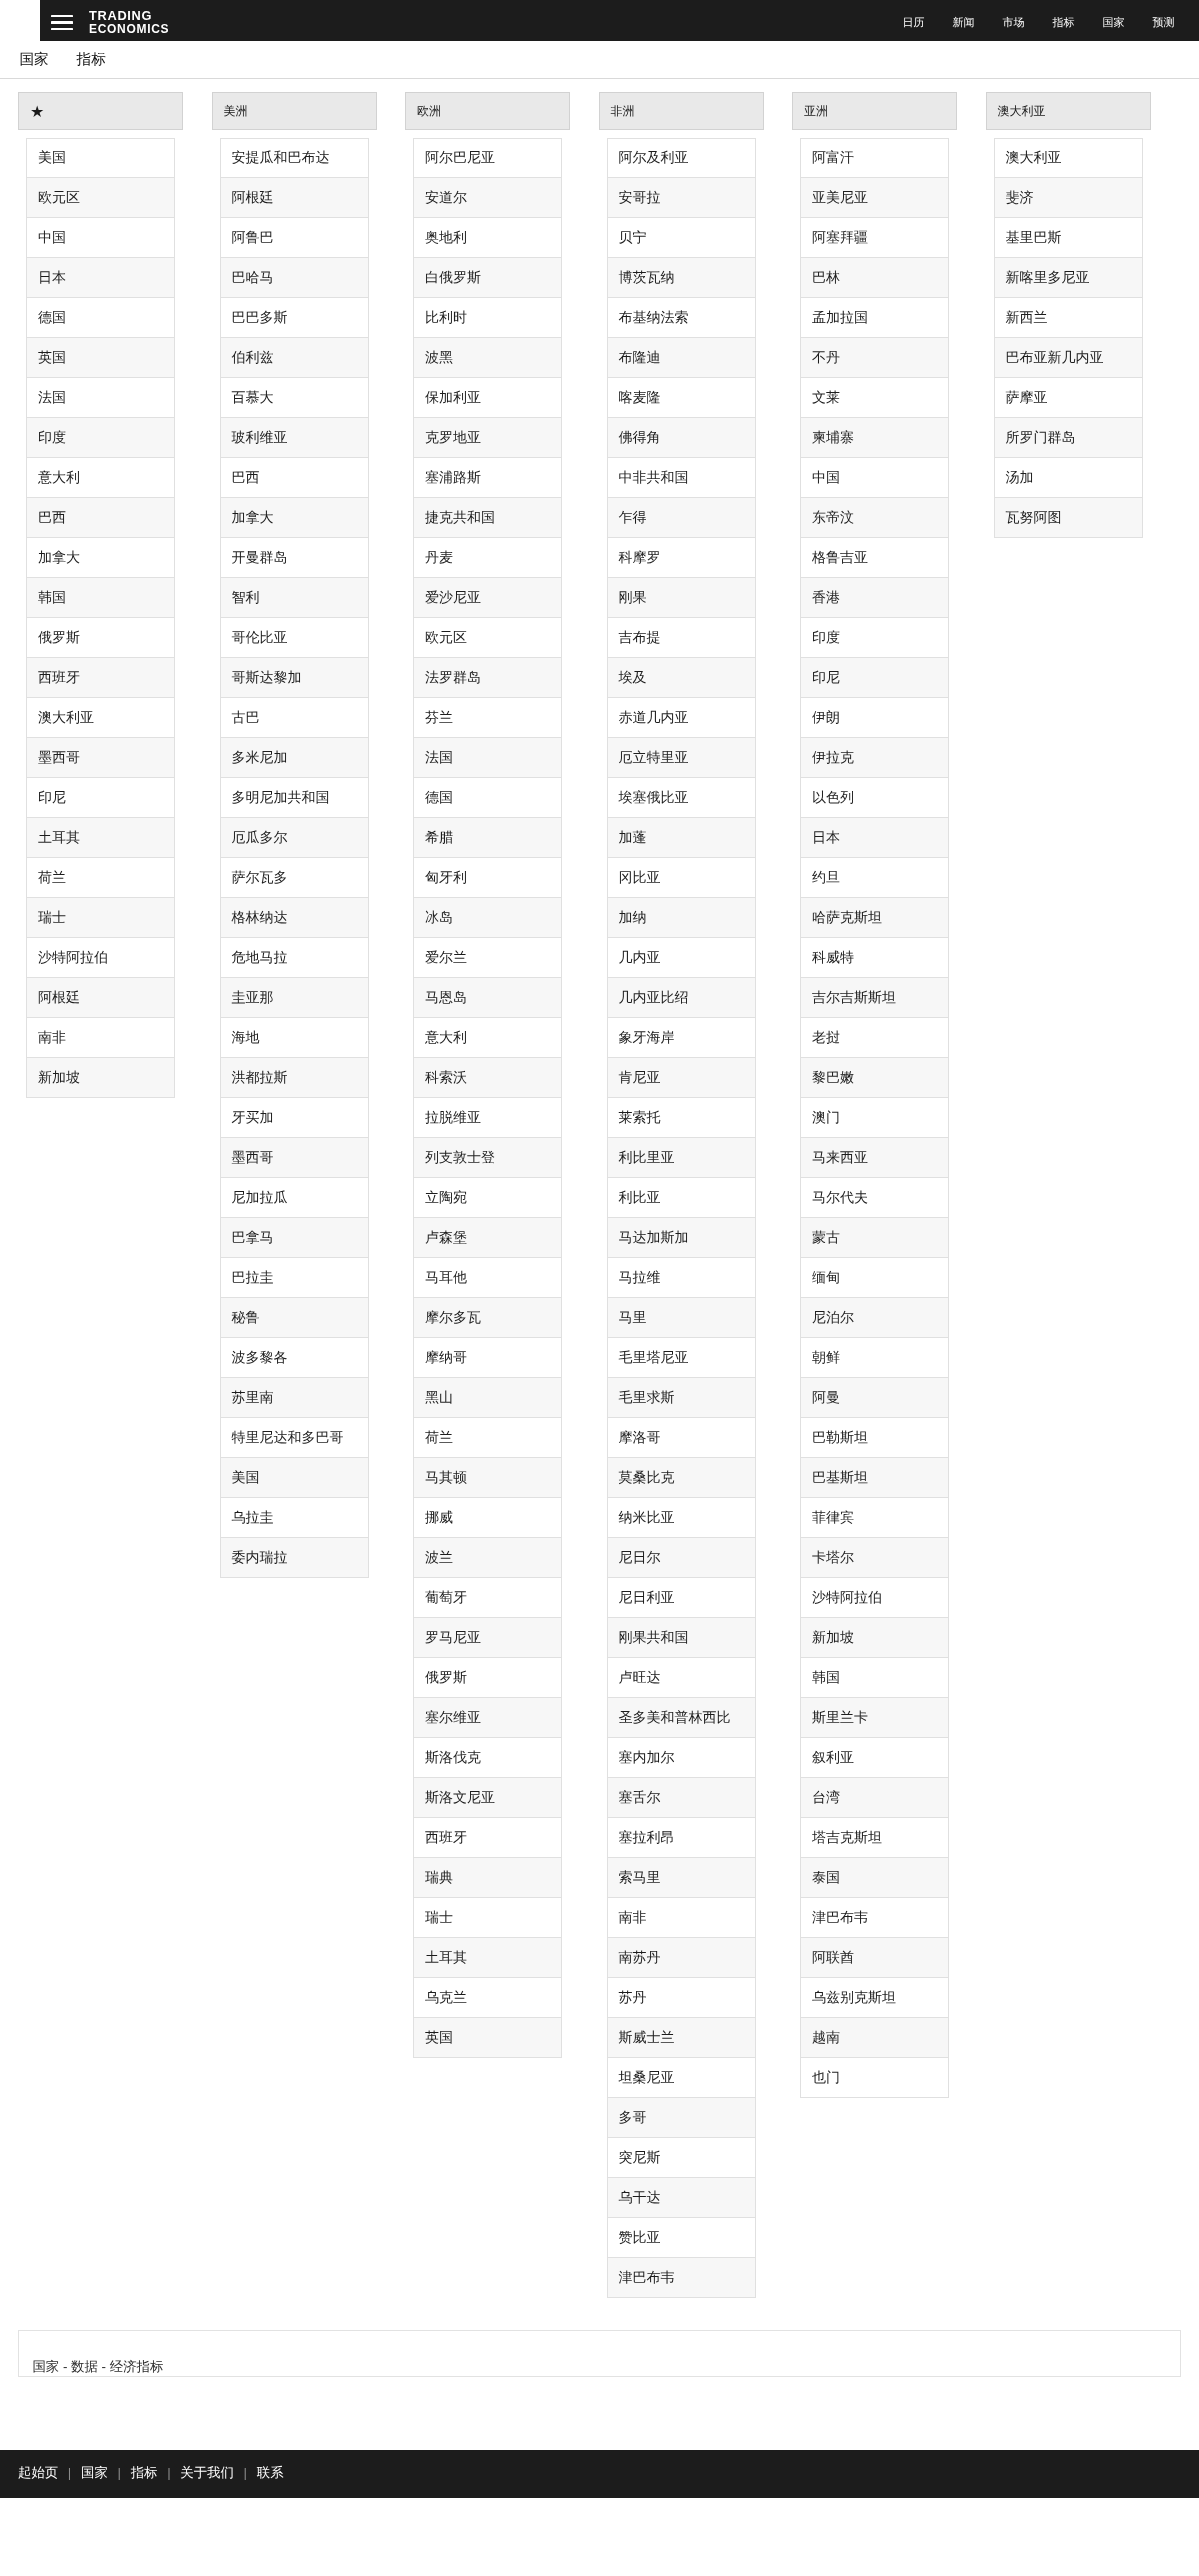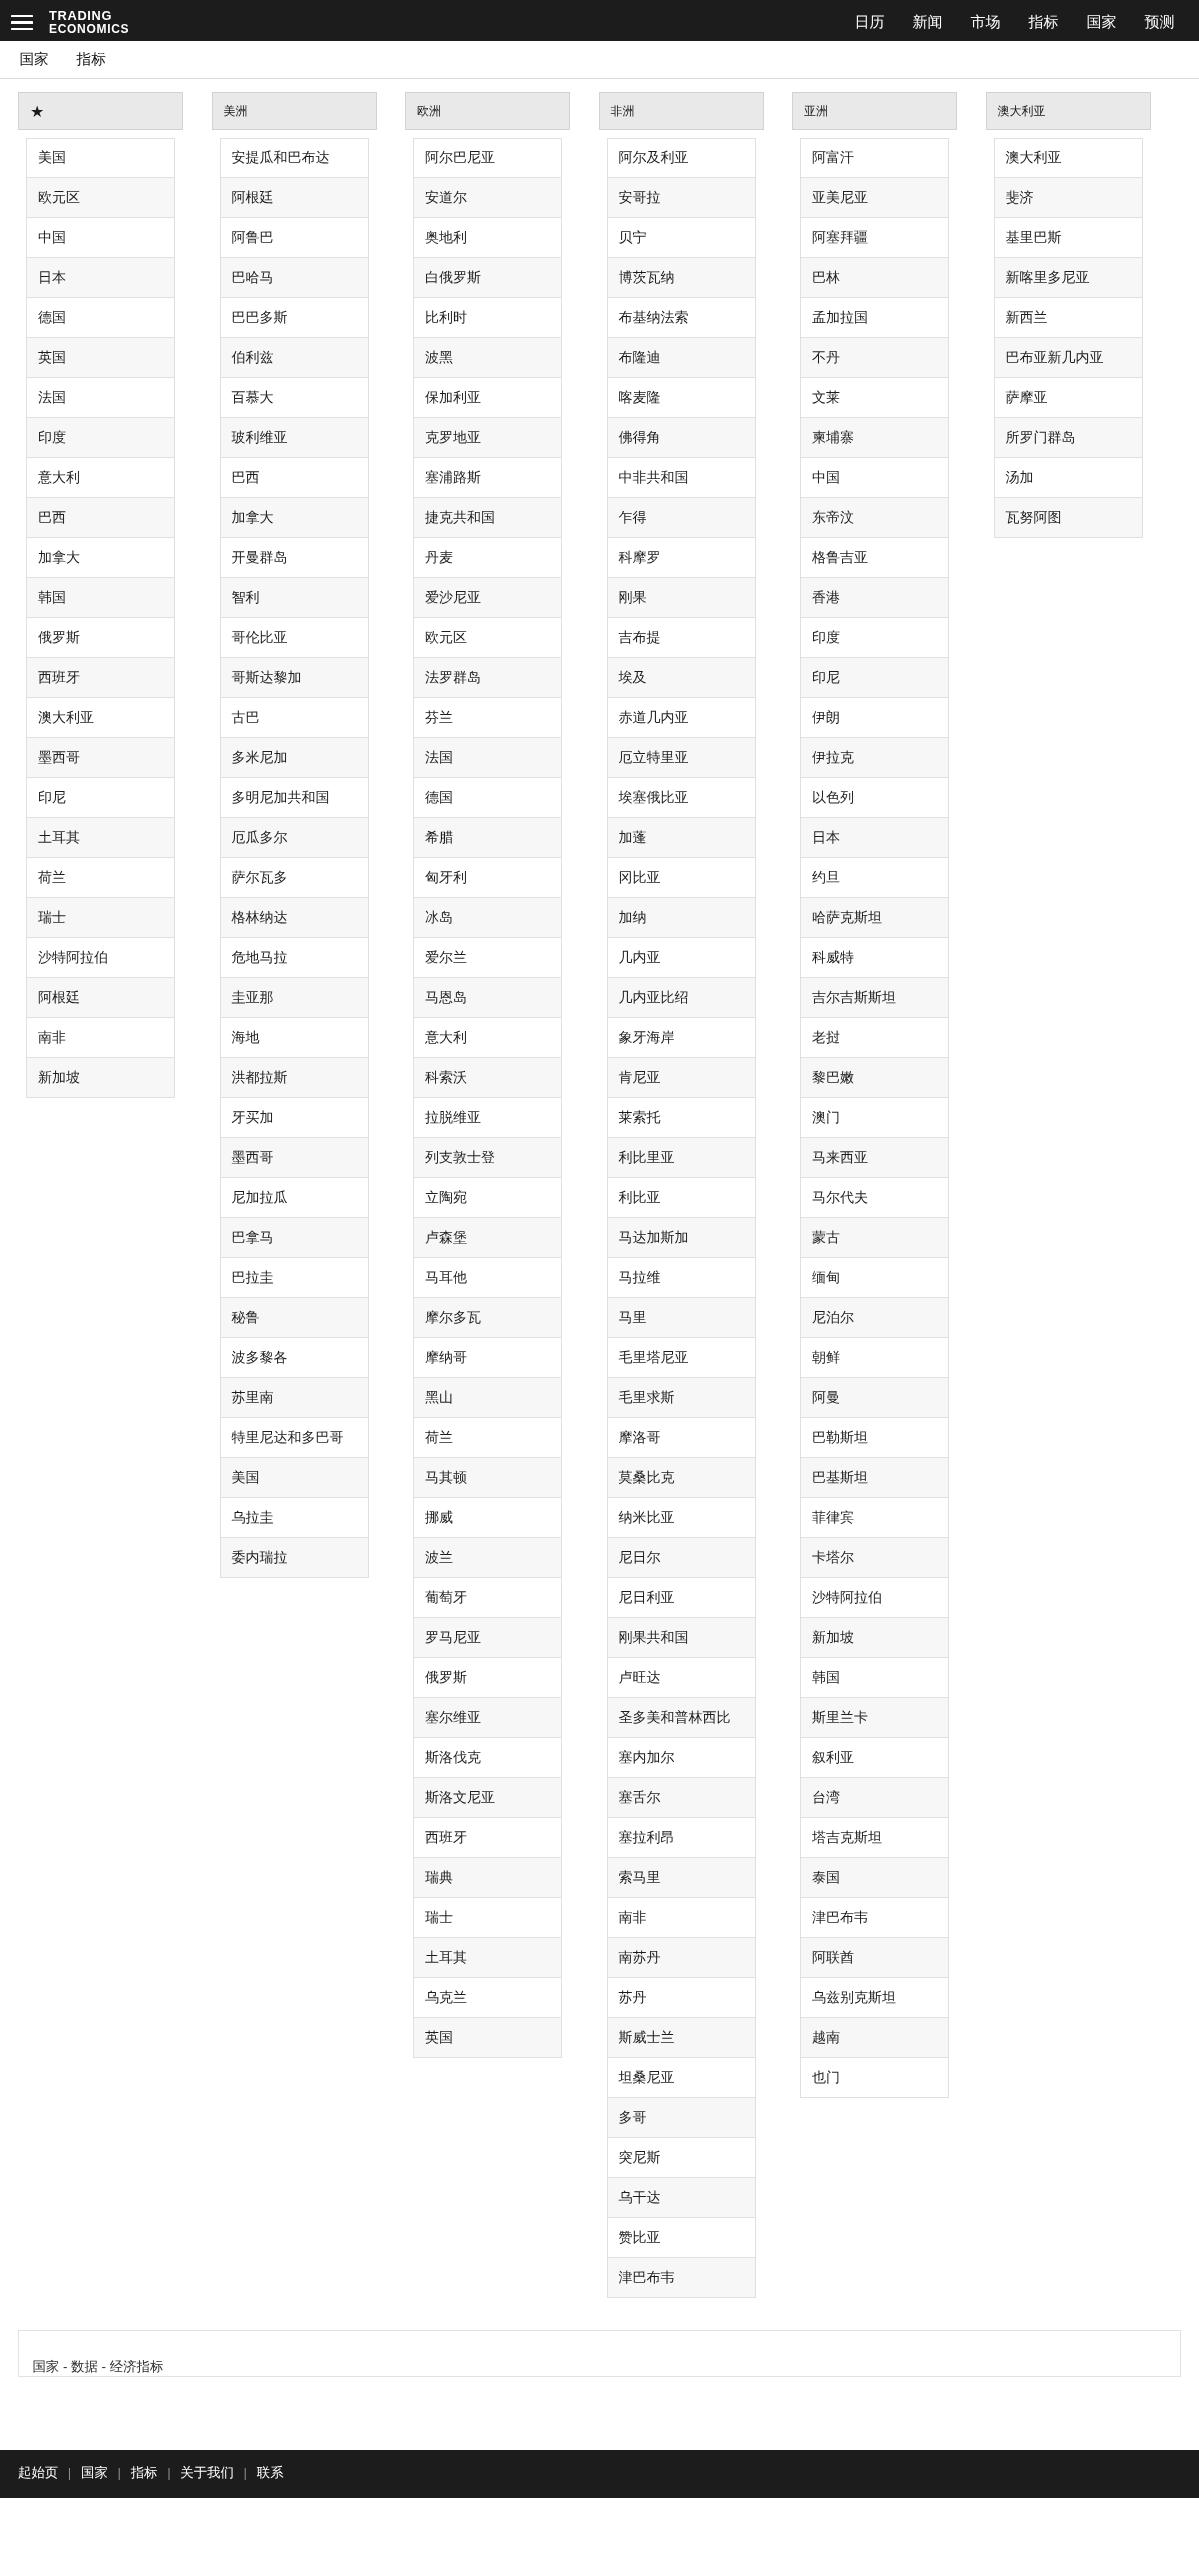--- a/index.html
+++ b/index.html
@@ -18,20 +18,21 @@
   }
 
   
   .topbar {
     background: #1c1c1c;
     height: 41px;
     display: flex;
     align-items: center;
     padding: 4px 16px 0 11px;
     color: #ffffff;
+    margin-left: 40px;
   }
   .hamburger {
     width: 27px;
     height: 27px;
     display: flex;
     flex-direction: column;
     justify-content: center;
     gap: 4.3px;
     cursor: pointer;
     margin-right: 11px;
@@ -53,21 +54,21 @@
   .topnav {
     margin-left: auto;
     display: flex;
     align-items: center;
     gap: 28px;
     padding-right: 8.5px;
   }
   .topnav a {
     color: #ffffff;
     text-decoration: none;
-    font-size: 15px;
+    font-size: 11px;
     white-space: nowrap;
   }
 
   
   .subbar {
     background: #ffffff;
     border-bottom: 0.6px solid #d9d9d9;
     height: 38px;
     display: flex;
     align-items: center;

